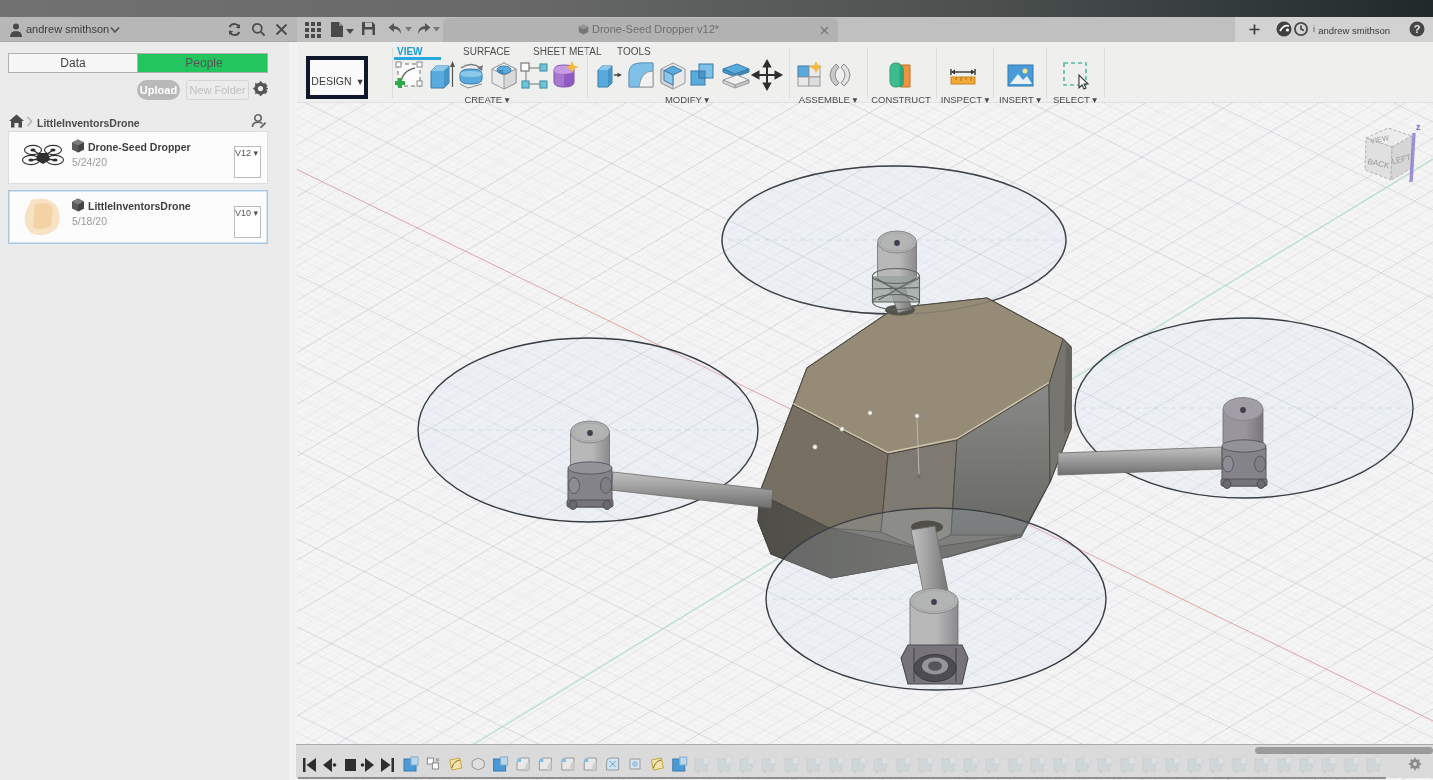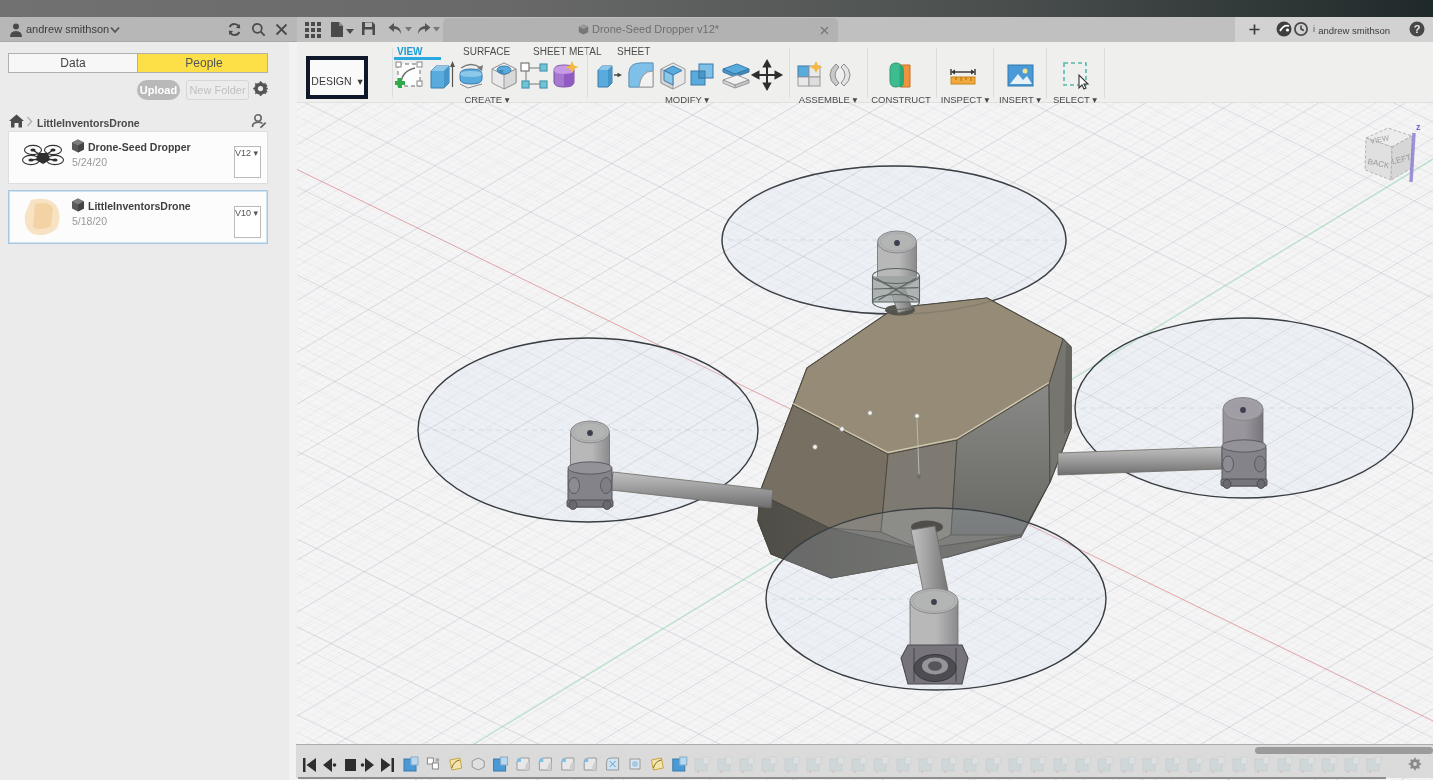--- a/index.html
+++ b/index.html
@@ -4,21 +4,21 @@
 <style>
 * { margin:0; padding:0; box-sizing:border-box; }
 html,body { width:1433px; height:780px; overflow:hidden; font-family:"Liberation Sans", sans-serif; }
 body { position:relative; background:#ebebeb; }
 .abs { position:absolute; }
 #topband { left:0; top:0; width:1433px; height:17px; background:linear-gradient(to right,#717171 0%,#696969 35%,#4a4f4e 70%,#20292a 100%); }
 
 #lpanel { left:0; top:17px; width:297px; height:763px; background:#ebebeb; border-right:1px solid #c9c9c9; }
 #lphead { position:absolute; left:0; top:0; width:297px; height:25px; background:#b7b7b7; border-bottom:1px solid #a8a8a8; }
 #lphead .uname { position:absolute; left:26px; top:6px; font-size:11px; color:#3c3c3c; }
-#lptabs { position:absolute; left:8px; top:36px; width:260px; height:20px; border:1px solid #b0b0b0; background:#fde047; }
+#lptabs { position:absolute; left:8px; top:36px; width:260px; height:20px; border:1px solid #b0b0b0; background:#22c55e; }
 #lptabs .t1 { position:absolute; left:0; top:0; width:129px; height:18px; background:#f7f7f7; border-right:1px solid #b0b0b0; color:#444; font-size:12px; text-align:center; line-height:18px; }
 #lptabs .t2 { position:absolute; left:130px; top:0; width:130px; height:18px; color:#555; font-size:12px; text-align:center; line-height:18px; }
 .btn-upload { left:137px; top:63px; width:43px; height:20px; background:#b9b9b9; border-radius:10px; color:#fff; font-weight:bold; font-size:11px; text-align:center; line-height:20px; }
 .btn-newfolder { left:186px; top:63px; width:63px; height:20px; background:#ececec; border:1px solid #d6d6d6; border-radius:3px; color:#c0c0c0; font-size:11px; text-align:center; line-height:18px; }
 #crumb { left:0; top:93px; width:297px; height:28px; }
 #crumb .txt { position:absolute; left:37px; top:7px; font-size:10.5px; font-weight:bold; color:#4a4a4a; }
 .card { left:8px; top:0; width:260px; background:#fcfcfc; border:1px solid #dedede; }
 #card1 { top:114px; height:53px; }
 #card2 { top:173px; height:54px; border:1px solid #a8c8e0; box-shadow:0 0 0 1px #cfe2ef inset; }
 .card .title { position:absolute; left:79px; top:9px; font-size:10.5px; font-weight:bold; color:#3f3f3f; }
@@ -222,21 +222,21 @@
         <text x="8" y="12" font-size="11" font-weight="bold" fill="#e8e8e8" text-anchor="middle" font-family="Liberation Sans">?</text>
       </svg>
   </div>
 </div>
 
 <div id="ribbon" class="abs">
   <div class="rtab active" style="left:100px">VIEW</div>
   <div id="solidline"></div>
   <div class="rtab" style="left:166px">SURFACE</div>
   <div class="rtab" style="left:236px">SHEET METAL</div>
-  <div class="rtab" style="left:320px">SHEET</div>
+  <div class="rtab" style="left:320px">TOOLS</div>
   <div id="designbox">DESIGN&nbsp;&nbsp;▾</div>
   <div class="vsep" style="left:95px"></div>
   <div class="vsep" style="left:290px"></div>
   <div class="vsep" style="left:492px"></div>
   <div class="vsep" style="left:570px"></div>
   <div class="vsep" style="left:639px"></div>
   <div class="vsep" style="left:696px"></div>
   <div class="vsep" style="left:749px"></div>
   <div class="vsep" style="left:807px"></div>
   <div class="glabel" style="left:90px;width:200px;text-align:center">CREATE ▾</div>

